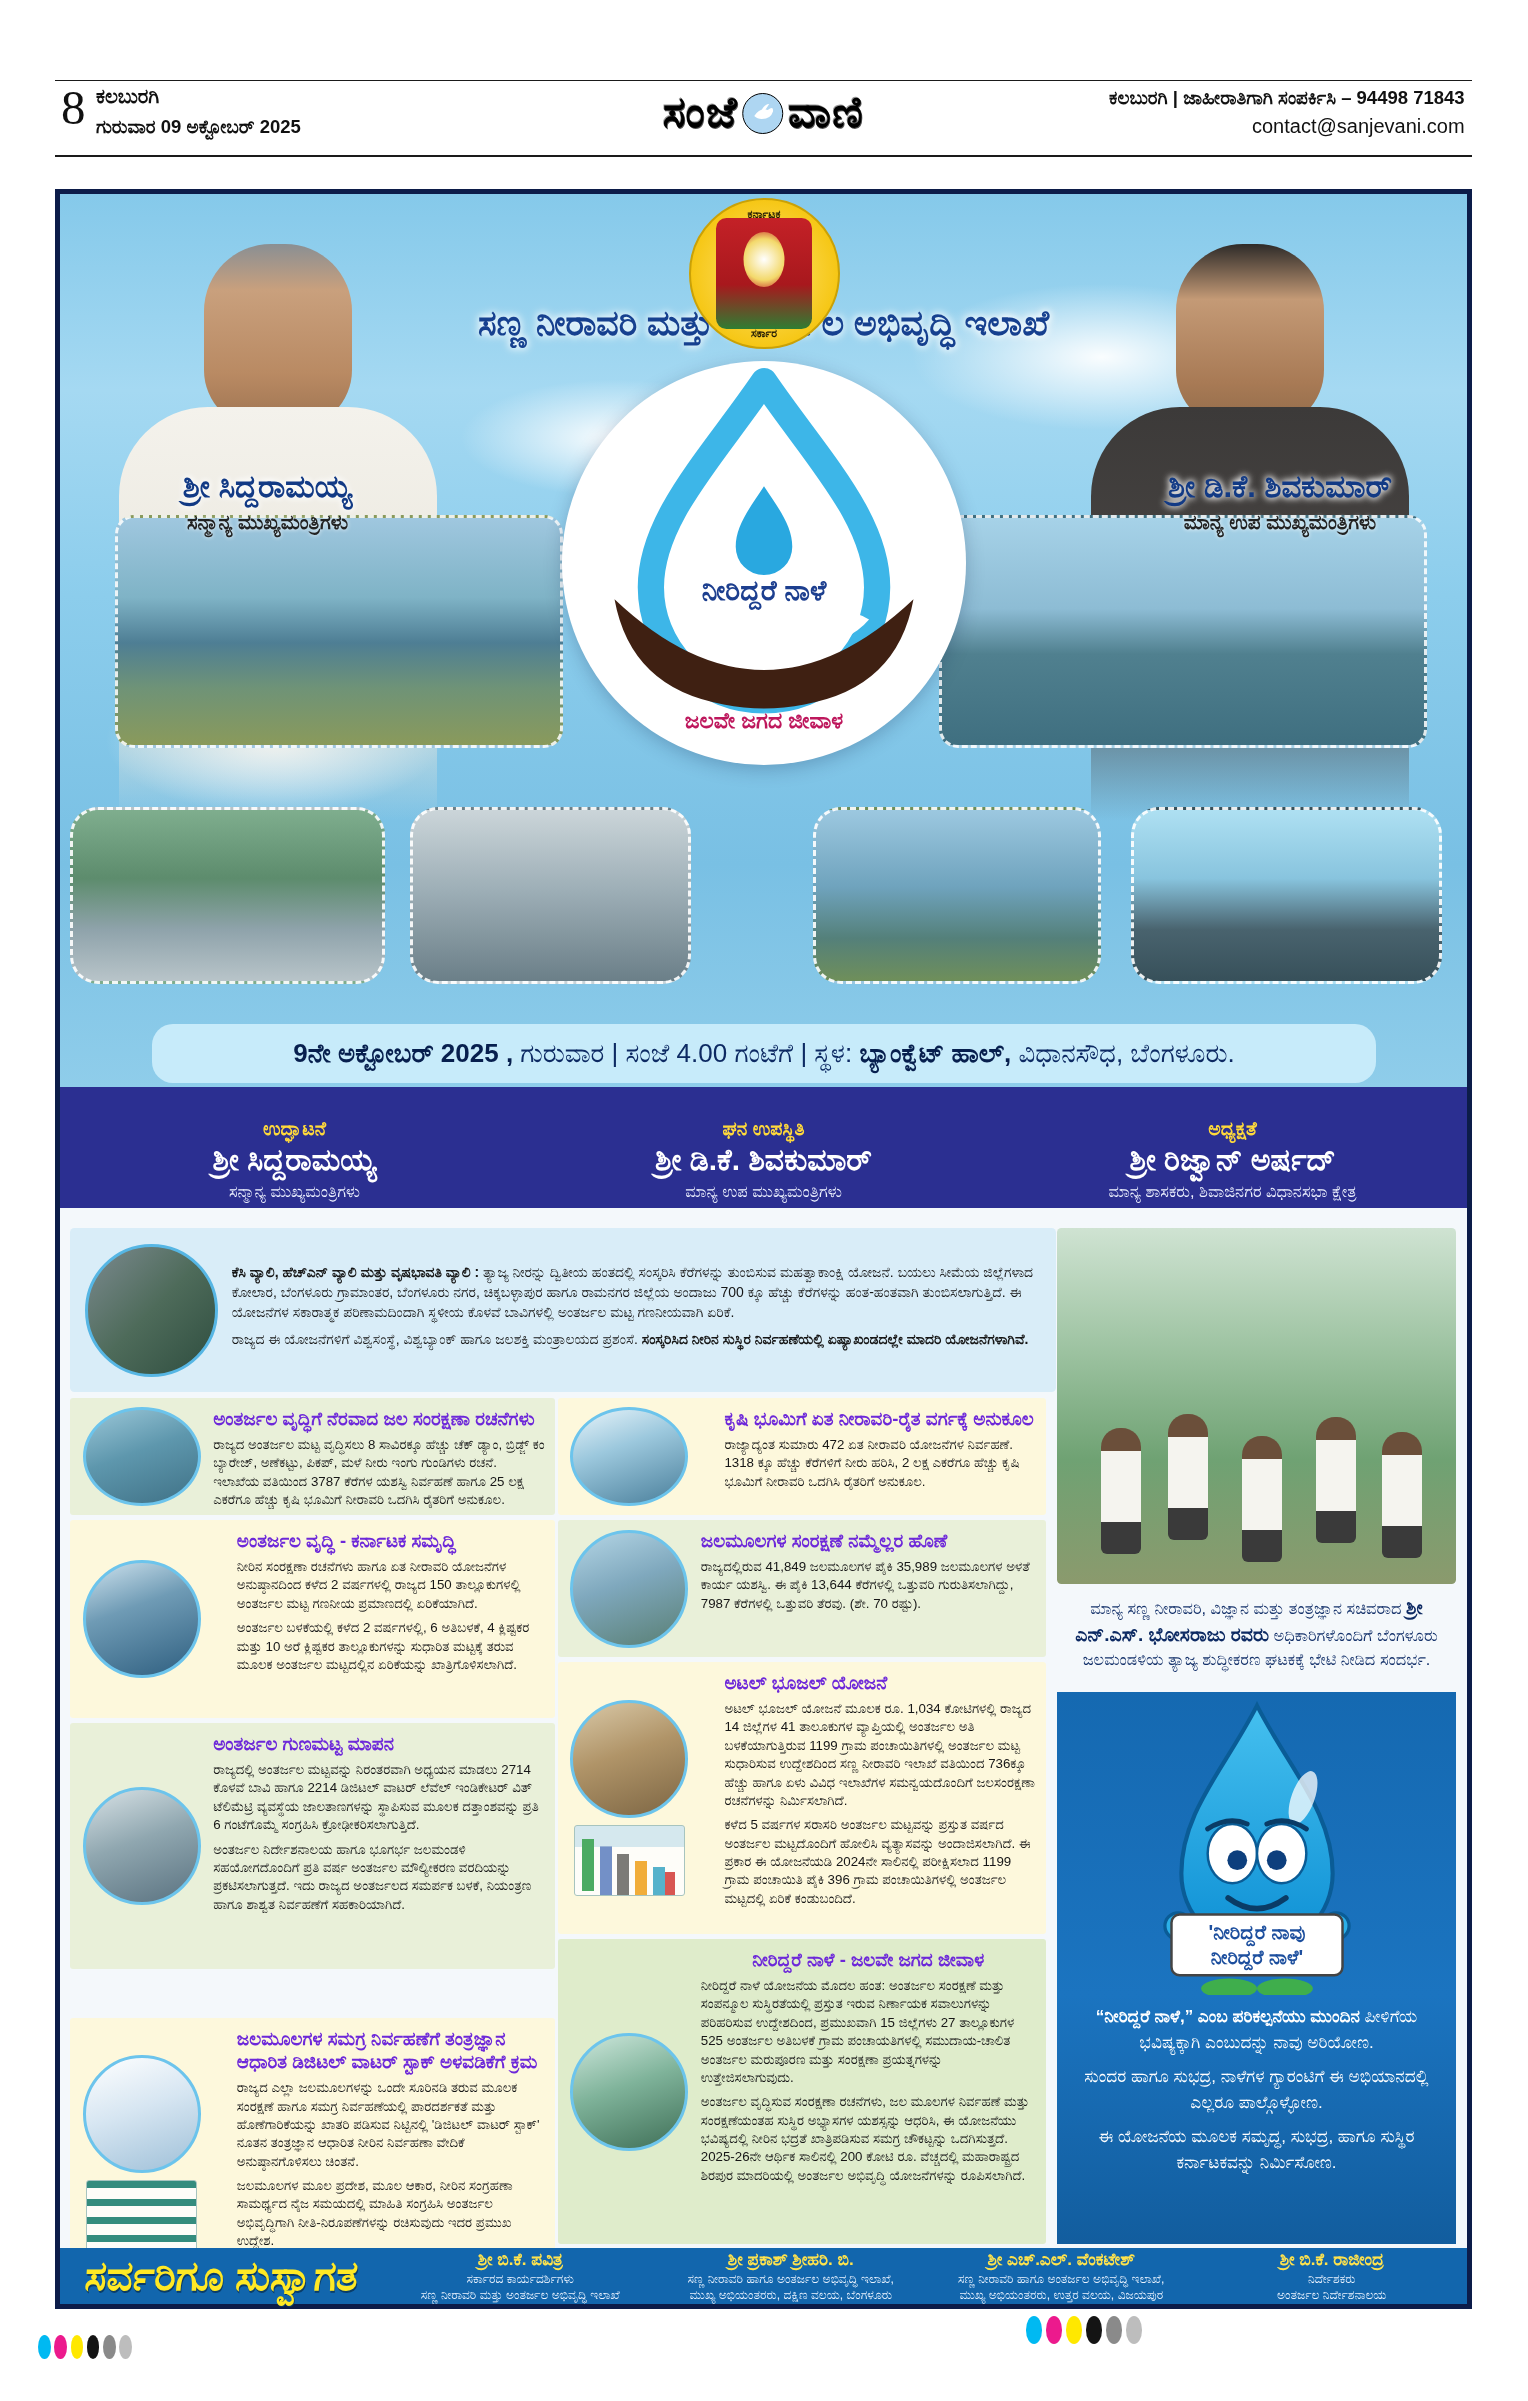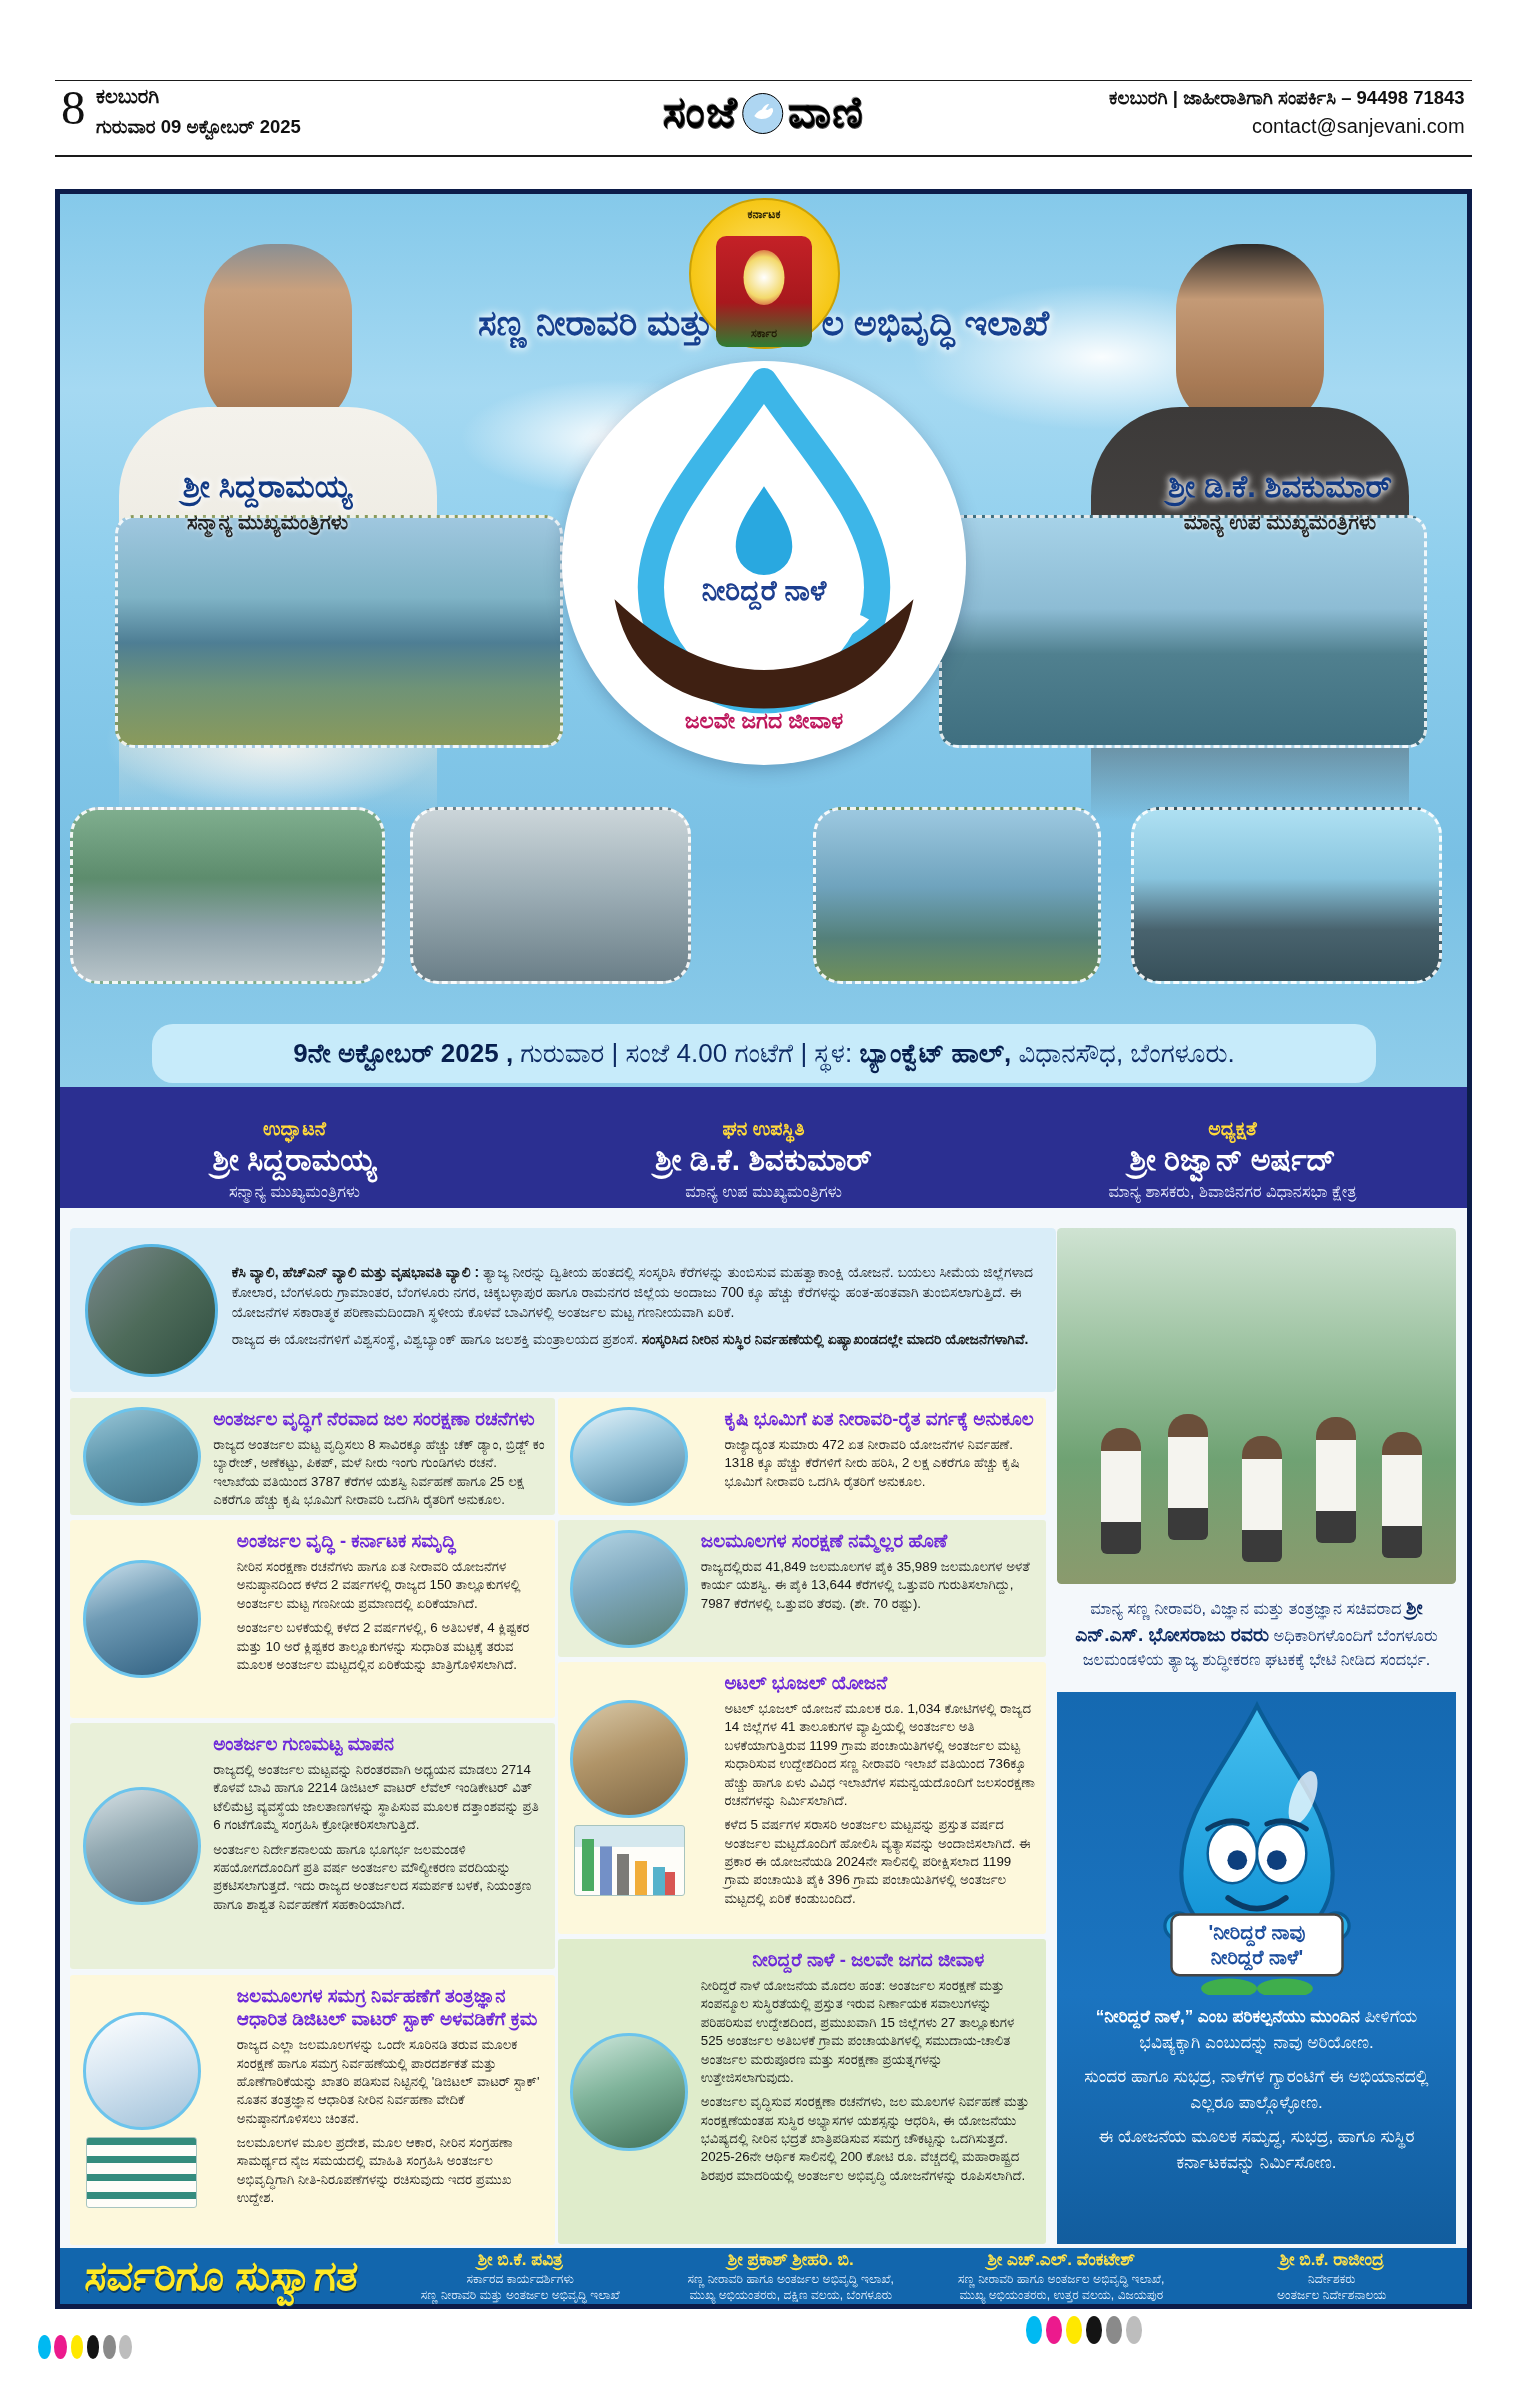--- a/index.html
+++ b/index.html
@@ -37,21 +37,21 @@
     width:318px; height:414px; border-radius:89px 89px 0 0;
     background:linear-gradient(180deg,#f4f2ec 0%,#e9e6dc 60%, rgba(233,230,220,0)); }
   .portrait.dcm .ph-body { background:linear-gradient(180deg,#3c3a39 0%,#4a4644 55%, rgba(74,70,68,0)); }
   .portrait.dcm .ph-head { background:linear-gradient(180deg,#2e2b29 0%,#c49a76 30%,#a87a55 75%,#8f6a49 100%); }
   .leader-name { position:absolute; text-align:center; z-index:6; }
   .leader-name .nm { font-size:31px; font-weight:800; color:#123a85; text-shadow:0 0 6px #fff,0 0 9px #fff; }
   .leader-name .tt { font-size:20px; font-weight:700; color:#222; margin-top:6px; text-shadow:0 0 4.4px #fff; }
 
   .emblem { position:absolute; left:calc(50% - 75px); top:4.4px; width:151px; height:151px; border-radius:50%;
     background:radial-gradient(circle,#ffe477 0%,#f6c716 70%,#d9a606 100%); border:2.2px solid #caa106; z-index:5;
-    display:flex; align-items:flex-end; justify-content:center; }
+    display:flex; align-items:center; justify-content:center; }
   .emblem .inner { width:96px; height:111px; border-radius:10.4px;
     background:linear-gradient(180deg,#c42127 0%,#a8181d 60%,#2f7d33 100%); position:relative; }
   .emblem .inner::before { content:""; position:absolute; left:50%; top:13.3px; transform:translateX(-50%);
     width:41px; height:55px; border-radius:50%; background:radial-gradient(circle,#fff 0%,#f3d96b 60%,#c42127 100%); }
   .emblem .etxt { position:absolute; width:100%; text-align:center; font-size:11px; font-weight:700; color:#201a05; }
   .emblem .etop { top:7.4px; } .emblem .ebot { bottom:7.4px; }
 
   .dept-title { position:absolute; left:0; top:109px; width:100%; text-align:center; z-index:4;
     font-size:35px; font-weight:800; color:#16408f; text-shadow:0 0 7.4px #fff,0 0 10.4px #fff; }
 
@@ -292,21 +292,21 @@
         <div class="ccol">
             <div class="circ g-people"></div>
           </div>
         <div class="btxt">
           <h3 class="btitle">ಅಂತರ್ಜಲ ಗುಣಮಟ್ಟ ಮಾಪನ</h3>
           <p class="bp">ರಾಜ್ಯದಲ್ಲಿ ಅಂತರ್ಜಲ ಮಟ್ಟವನ್ನು ನಿರಂತರವಾಗಿ ಅಧ್ಯಯನ ಮಾಡಲು 2714 ಕೊಳವೆ ಬಾವಿ ಹಾಗೂ 2214 ಡಿಜಿಟಲ್ ವಾಟರ್ ಲೆವೆಲ್ ಇಂಡಿಕೇಟರ್ ವಿತ್ ಟೆಲಿಮೆಟ್ರಿ ವ್ಯವಸ್ಥೆಯ ಜಾಲತಾಣಗಳನ್ನು ಸ್ಥಾಪಿಸುವ ಮೂಲಕ ದತ್ತಾಂಶವನ್ನು ಪ್ರತಿ 6 ಗಂಟೆಗೊಮ್ಮೆ ಸಂಗ್ರಹಿಸಿ ಕ್ರೋಢೀಕರಿಸಲಾಗುತ್ತಿದೆ.</p>
           <p class="bp">ಅಂತರ್ಜಲ ನಿರ್ದೇಶನಾಲಯ ಹಾಗೂ ಭೂಗರ್ಭ ಜಲಮಂಡಳಿ ಸಹಯೋಗದೊಂದಿಗೆ ಪ್ರತಿ ವರ್ಷ ಅಂತರ್ಜಲ ಮೌಲ್ಯೀಕರಣ ವರದಿಯನ್ನು ಪ್ರಕಟಿಸಲಾಗುತ್ತದೆ. ಇದು ರಾಜ್ಯದ ಅಂತರ್ಜಲದ ಸಮರ್ಪಕ ಬಳಕೆ, ನಿಯಂತ್ರಣ ಹಾಗೂ ಶಾಶ್ವತ ನಿರ್ವಹಣೆಗೆ ಸಹಕಾರಿಯಾಗಿದೆ.</p>
         </div>
       </section>
 
-      <section class="blk bg-cream" style="left:10.4px;top:767px;height:270px;">
+      <section class="blk bg-cream" style="left:10.4px;top:810px;height:270px;">
         <div class="ccol">
           <div class="circ g-tech"></div>
           <div class="mini"></div>
         </div>
         <div class="btxt">
           <h3 class="btitle">ಜಲಮೂಲಗಳ ಸಮಗ್ರ ನಿರ್ವಹಣೆಗೆ ತಂತ್ರಜ್ಞಾನ ಆಧಾರಿತ ಡಿಜಿಟಲ್ ವಾಟರ್ ಸ್ಟಾಕ್ ಅಳವಡಿಕೆಗೆ ಕ್ರಮ</h3>
           <p class="bp">ರಾಜ್ಯದ ಎಲ್ಲಾ ಜಲಮೂಲಗಳನ್ನು ಒಂದೇ ಸೂರಿನಡಿ ತರುವ ಮೂಲಕ ಸಂರಕ್ಷಣೆ ಹಾಗೂ ಸಮಗ್ರ ನಿರ್ವಹಣೆಯಲ್ಲಿ ಪಾರದರ್ಶಕತೆ ಮತ್ತು ಹೊಣೆಗಾರಿಕೆಯನ್ನು ಖಾತರಿ ಪಡಿಸುವ ನಿಟ್ಟಿನಲ್ಲಿ 'ಡಿಜಿಟಲ್ ವಾಟರ್ ಸ್ಟಾಕ್' ನೂತನ ತಂತ್ರಜ್ಞಾನ ಆಧಾರಿತ ನೀರಿನ ನಿರ್ವಹಣಾ ವೇದಿಕೆ ಅನುಷ್ಠಾನಗೊಳಿಸಲು ಚಿಂತನೆ.</p>
           <p class="bp">ಜಲಮೂಲಗಳ ಮೂಲ ಪ್ರದೇಶ, ಮೂಲ ಆಕಾರ, ನೀರಿನ ಸಂಗ್ರಹಣಾ ಸಾಮರ್ಥ್ಯದ ನೈಜ ಸಮಯದಲ್ಲಿ ಮಾಹಿತಿ ಸಂಗ್ರಹಿಸಿ ಅಂತರ್ಜಲ ಅಭಿವೃದ್ಧಿಗಾಗಿ ನೀತಿ-ನಿರೂಪಣೆಗಳನ್ನು ರಚಿಸುವುದು ಇದರ ಪ್ರಮುಖ ಉದ್ದೇಶ.</p>
         </div>
       </section>

